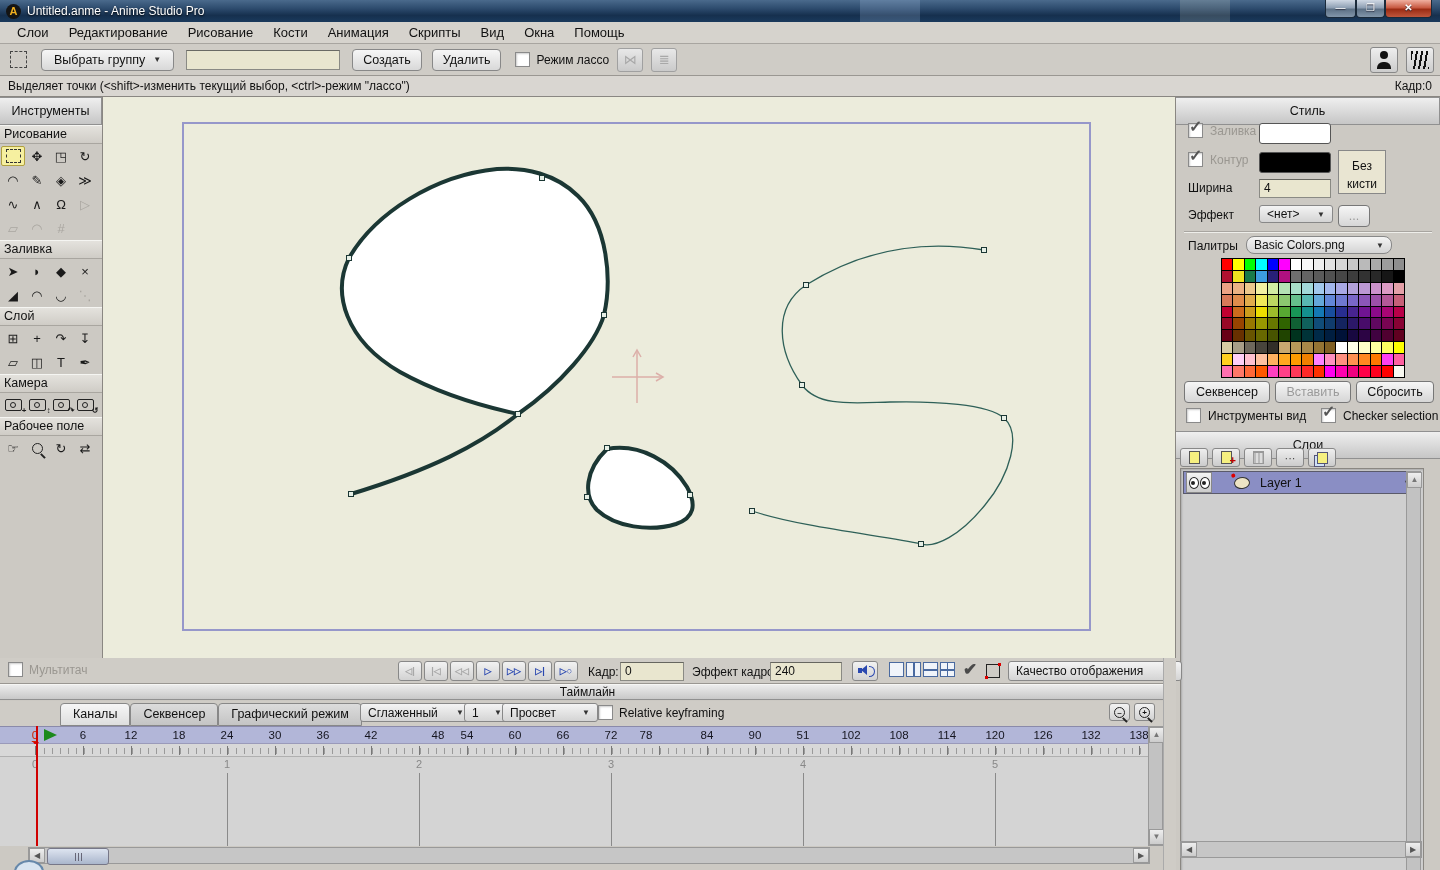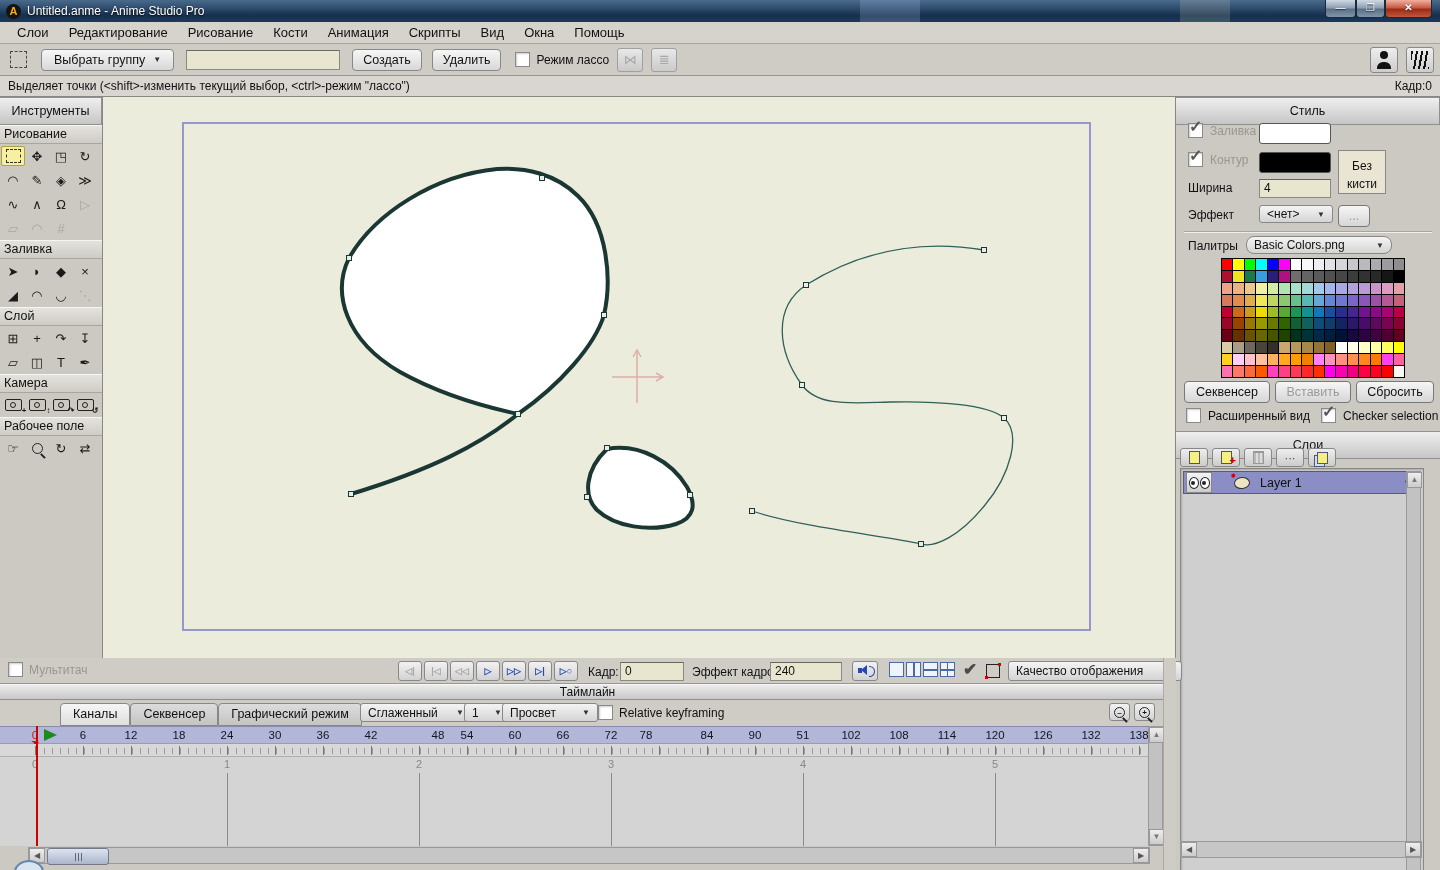--- a/index.html
+++ b/index.html
@@ -579,21 +579,21 @@
         <div class="pswatch" style="background: rgb(255, 0, 0);"></div>
         <div class="pswatch" style="background: rgb(248, 248, 240);"></div>
       </div>
 
     <div class="rp-btn abs" style="left:8px;top:284px;width:84px;">Секвенсер</div>
     <div class="rp-btn abs disabled" style="left:99px;top:284px;width:74px;">Вставить</div>
     <div class="rp-btn abs" style="left:180px;top:284px;width:76px;">Сбросить</div>
 
     <div class="rp-row" style="left:10px;top:311px;">
       <div class="checkbox"></div>
-      <span>Расширенный вид</span>
+      <span>Инструменты вид</span>
     </div>
     <div class="rp-row" style="left:145px;top:311px;">
       <div class="checkbox">
           <span class="chk">✓</span>
         </div>
       <span>Checker selection</span>
     </div>
 
     <div class="panel-header abs" style="left:0;top:334px;width:265px;box-sizing:border-box;">Слои</div>
 

